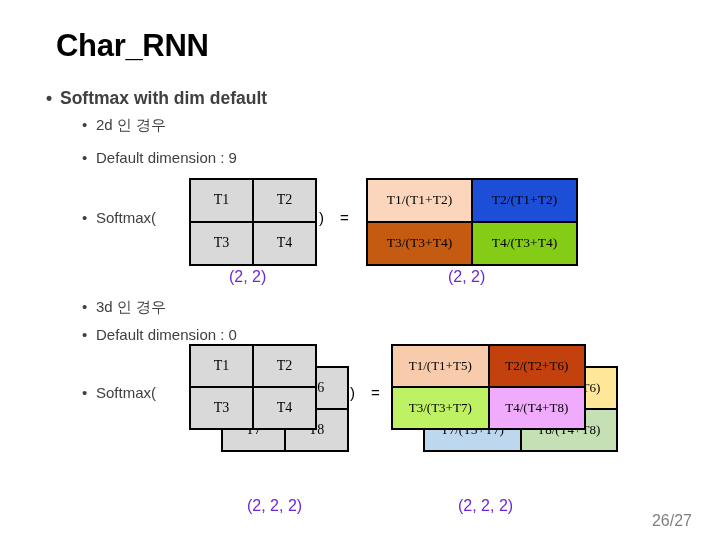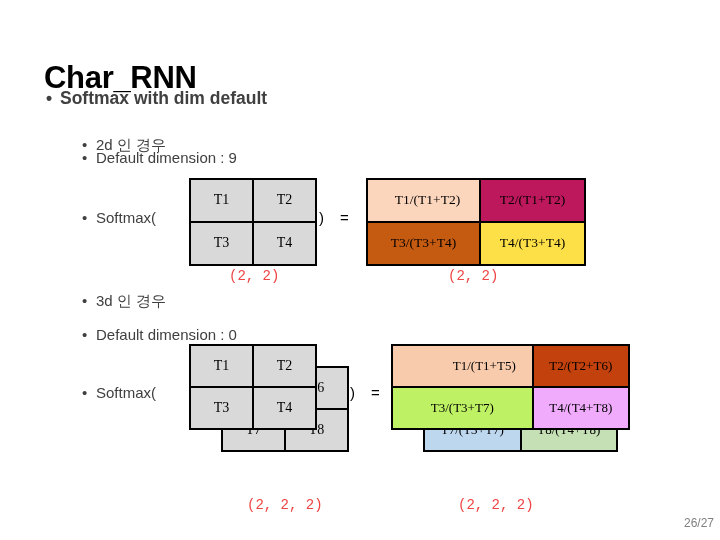--- a/index.html
+++ b/index.html
@@ -15,28 +15,27 @@
     position: relative;
     width: 720px;
     height: 540px;
     background: #ffffff;
     overflow: hidden;
   }
 
   
   #slide-title {
     position: absolute;
-    left: 44px;
+    left: 56px;
     top: 28px;
     font-size: 31px;
     font-weight: bold;
     letter-spacing: -0.3px;
     color: #000000;
     white-space: nowrap;
-    margin-top: 32px;
   }
 
   
   .bullet {
     position: absolute;
     white-space: nowrap;
     color: #404040;
   }
   .bullet .dot {
     display: inline-block;
@@ -48,24 +47,24 @@
     font-weight: bold;
     left: 46px;
   }
   .lvl2 {
     font-size: 15px;
     font-weight: normal;
     left: 82px;
   }
 
   #b-softmax-dim { top: 88px; }
-  #b-2d          { top: 136px; }
+  #b-2d          { top: 116px; }
   #b-defdim1     { top: 149px; }
   #b-softmax-2d  { top: 209px; }
-  #b-3d          { top: 292px; }
+  #b-3d          { top: 298px; }
   #b-defdim0     { top: 326px; }
   #b-softmax-3d  { top: 384px; }
 
   
   .glyph {
     position: absolute;
     font-size: 15px;
     color: #000000;
   }
 
@@ -107,36 +106,35 @@
   #g3d-in .matrix { width: 122px; height: 80px; }
   #g3d-in .matrix td { width: 61px; height: 40px; background: #d9d9d9; font-size: 14px; }
 
   #g3d-out { left: 391px; top: 344px; width: 280px; height: 110px; }
   #g3d-out .matrix { width: 189px; height: 80px; }
   #g3d-out .matrix td { width: 94.5px; height: 40px; font-size: 13px; }
 
   
   .shape-cap {
     position: absolute;
-    font-size: 14px;
-    color: #ef4444;
-    white-space: nowrap;
-    font-family: Liberation Mono, monospace;
+    font-size: 16px;
+    color: #6d28d9;
+    white-space: nowrap;
   }
   #cap2d-in  { left: 229px; top: 268px; }
   #cap2d-out { left: 448px; top: 268px; }
   #cap3d-in  { left: 247px; top: 497px; }
   #cap3d-out { left: 458px; top: 497px; }
 
   
   #page-num {
     position: absolute;
-    right: 6px;
+    right: 28px;
     bottom: 10px;
-    font-size: 12px;
+    font-size: 16px;
     color: #808080;
   }
 </style>
 </head>
 <body>
 
 <div id="slide">
 
   <div id="slide-title">Char_RNN</div>
 
@@ -181,26 +179,26 @@
         <td style="background-color: rgb(217, 217, 217);">T3</td>
         <td style="background-color: rgb(217, 217, 217);">T4</td>
       </tr>
     </tbody>
   </table>
   <div class="shape-cap" id="cap2d-in">(2, 2)</div>
 
   <table class="matrix" id="m2d-out">
     <tbody>
       <tr>
-        <td style="background-color: rgb(251, 213, 188); padding-left: 8px;">T1/(T1+T2)</td>
-        <td style="background-color: #be185d;">T2/(T1+T2)</td>
+        <td style="background-color: rgb(251, 213, 188);">T1/(T1+T2)</td>
+        <td style="background-color: #1d4ed8;">T2/(T1+T2)</td>
       </tr>
       <tr>
         <td style="background-color: rgb(197, 90, 17);">T3/(T3+T4)</td>
-        <td style="background-color: #fde047;">T4/(T3+T4)</td>
+        <td style="background-color: #84cc16;">T4/(T3+T4)</td>
       </tr>
     </tbody>
   </table>
   <div class="shape-cap" id="cap2d-out">(2, 2)</div>
 
   <div class="glyph" style="left:350px; top:384px;">)</div>
   <div class="glyph" style="left:371px; top:384px;">=</div>
 
   <div class="stack" id="g3d-in">
     <table class="matrix back">
@@ -239,21 +237,21 @@
         </tr>
         <tr>
           <td style="background-color: rgb(189, 215, 238);">T7/(T3+T7)</td>
           <td style="background-color: rgb(197, 224, 180);">T8/(T4+T8)</td>
         </tr>
       </tbody>
     </table>
     <table class="matrix front">
       <tbody>
         <tr>
-          <td style="background-color: rgb(248, 203, 173); padding-left: 44px;">T1/(T1+T5)</td>
+          <td style="background-color: rgb(248, 203, 173);">T1/(T1+T5)</td>
           <td style="background-color: #c2410c;">T2/(T2+T6)</td>
         </tr>
         <tr>
           <td style="background-color: #bef264;">T3/(T3+T7)</td>
           <td style="background-color: #f0abfc;">T4/(T4+T8)</td>
         </tr>
       </tbody>
     </table>
   </div>
   <div class="shape-cap" id="cap3d-out">(2, 2, 2)</div>

